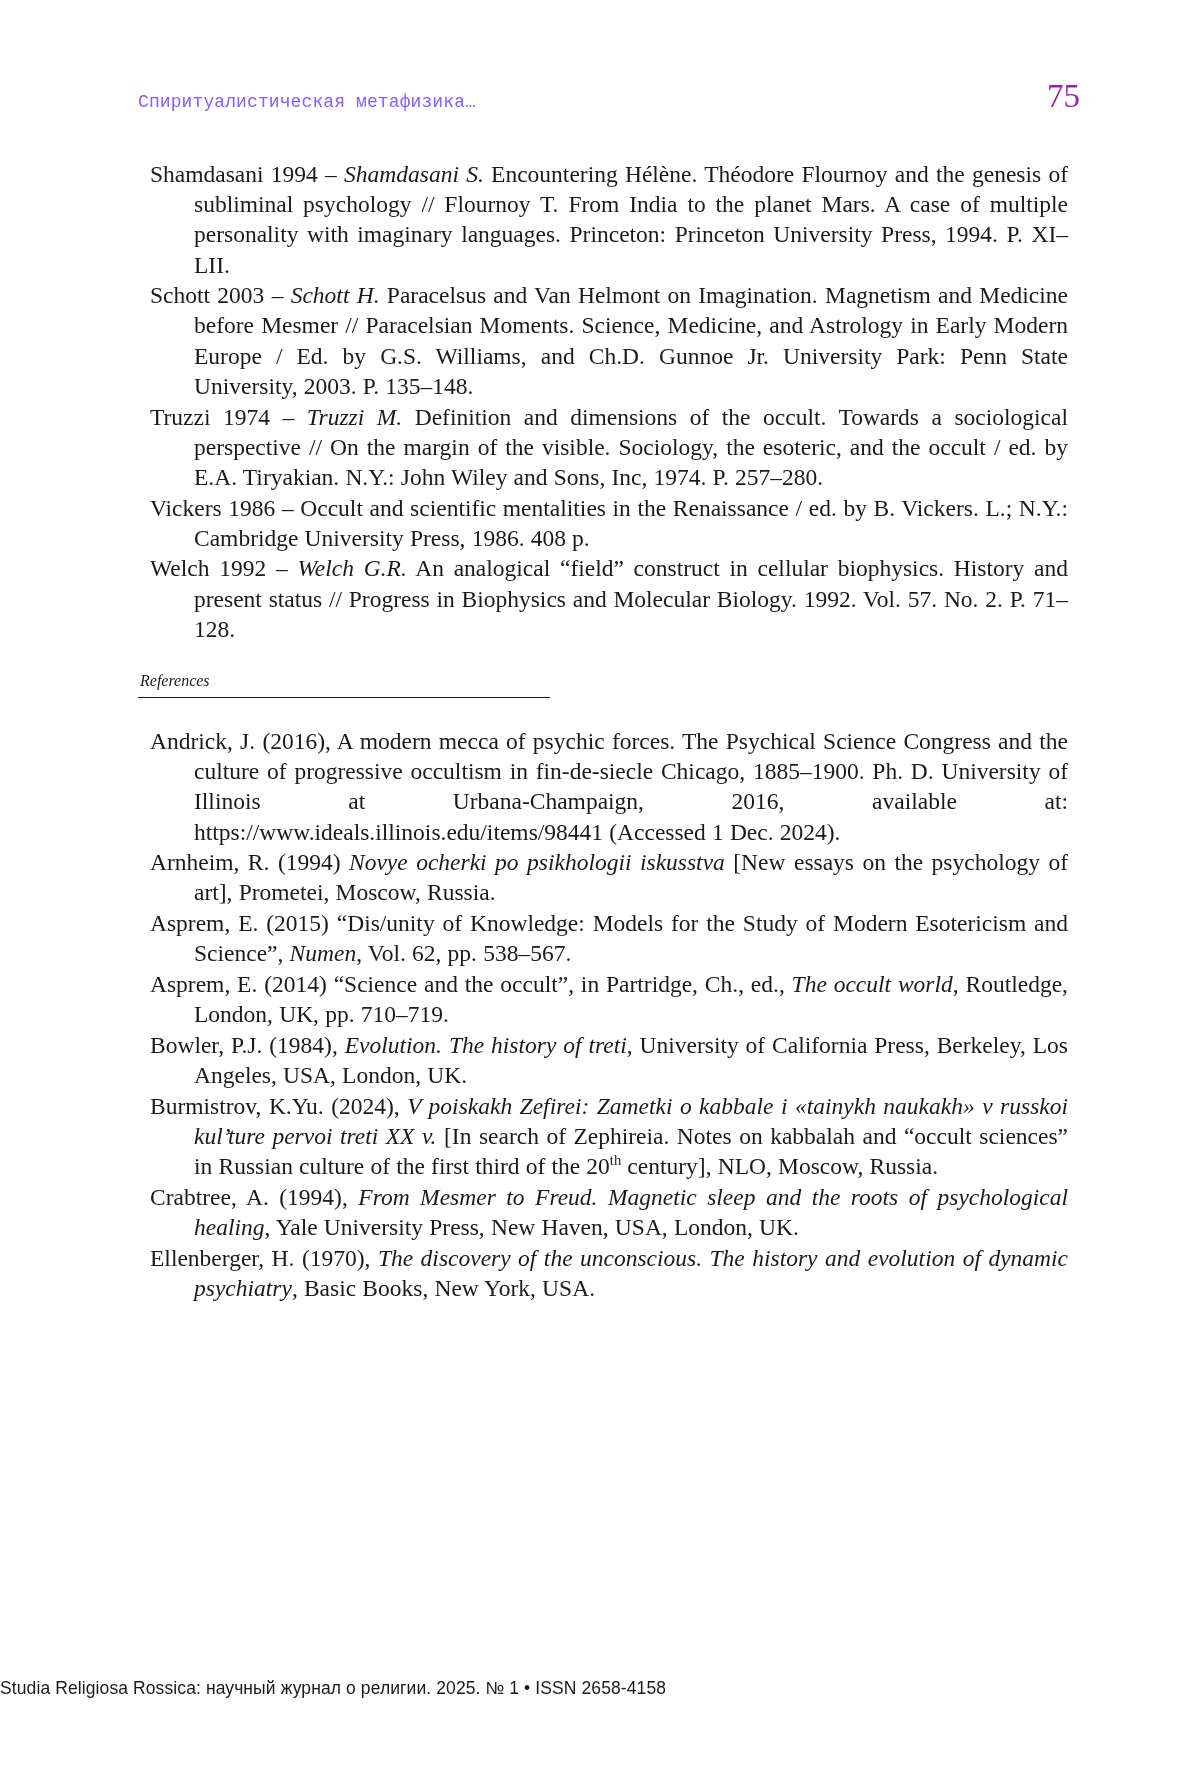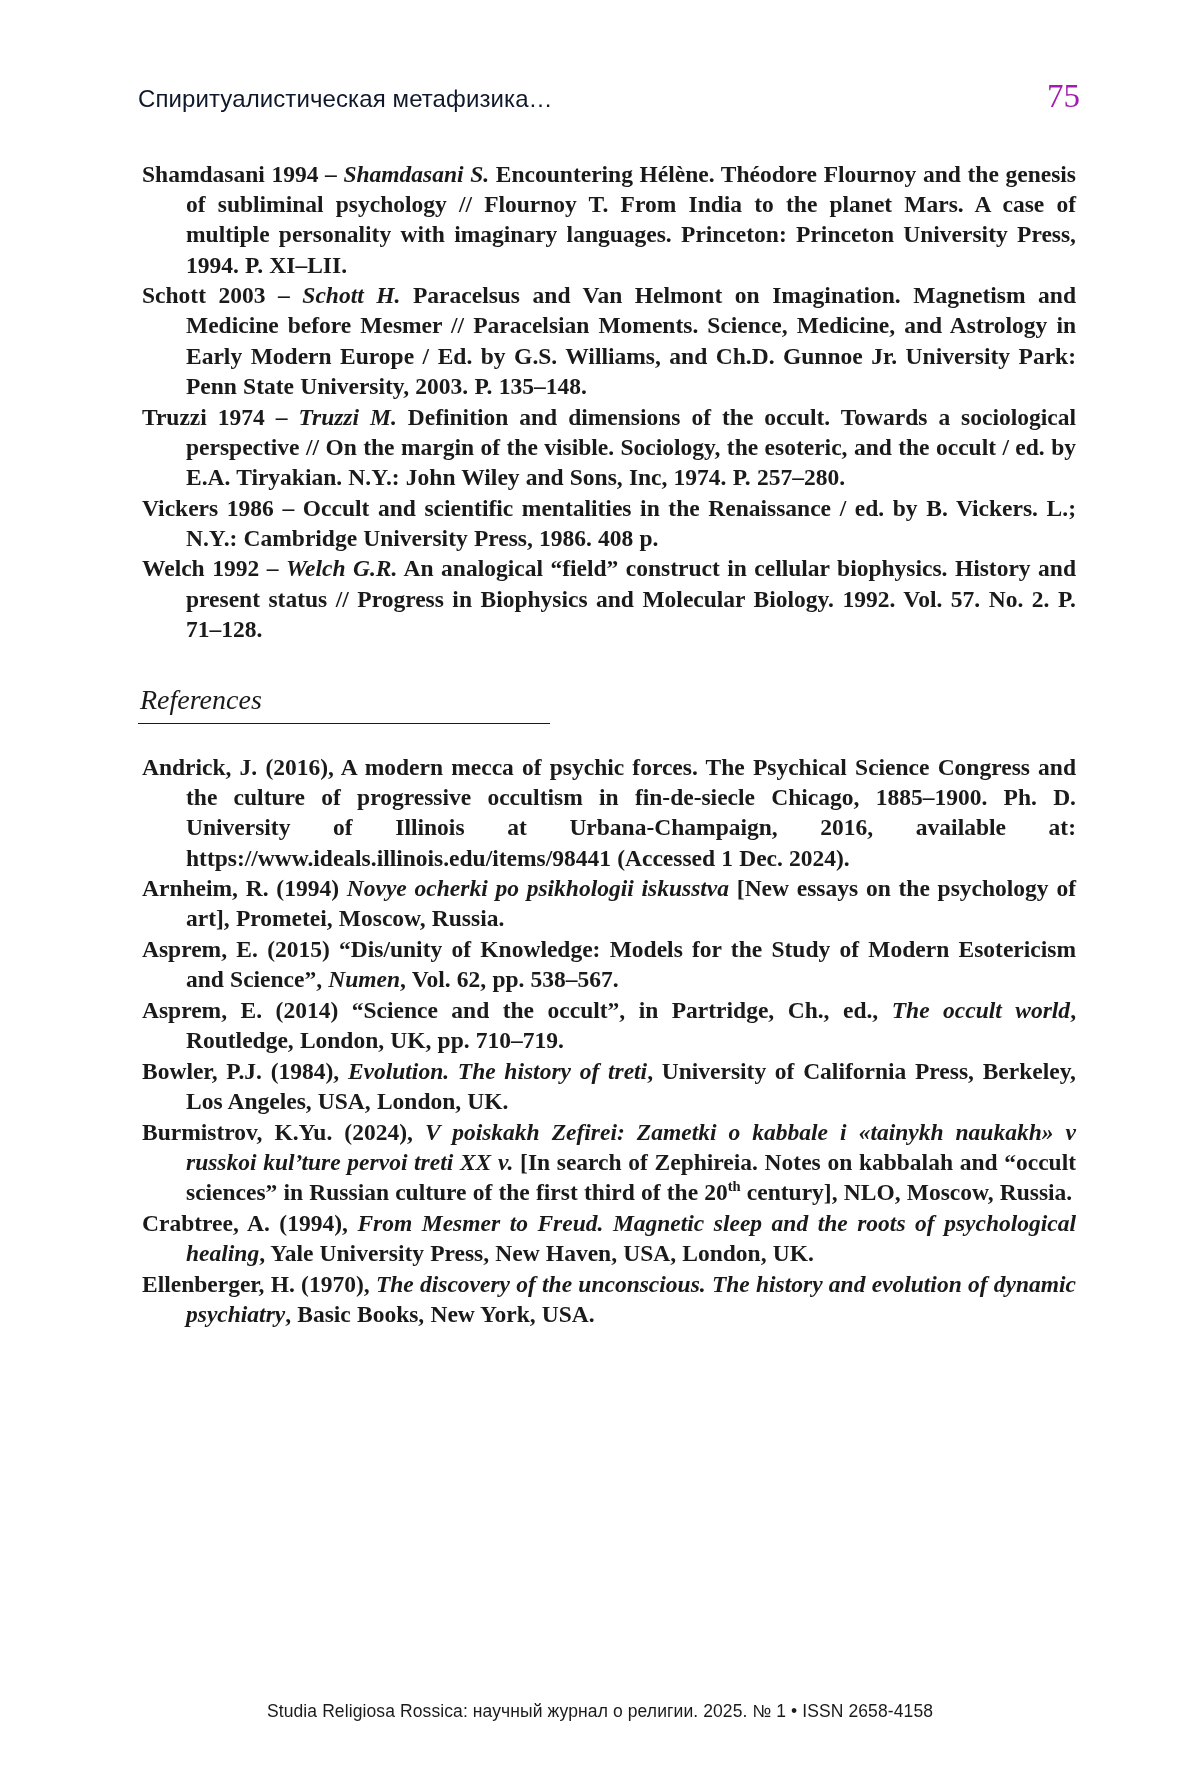--- a/index.html
+++ b/index.html
@@ -24,66 +24,64 @@
     box-sizing: border-box;
     padding: 78px 120px 0 138px;
   }
   .running-head {
     display: flex;
     align-items: baseline;
     justify-content: space-between;
     margin-bottom: 44px;
   }
   .running-head .rh-title {
-    font-family: Liberation Sans, sans-serif;
-    font-size: 24px;
+    font-family: Liberation Mono, monospace;
+    font-size: 18px;
     letter-spacing: 0.1px;
-    color: #0f172a;
+    color: #8b5cf6;
   }
   .running-head .rh-page {
     font-size: 33px;
     color: #a21caf;
   }
   .ref-list {
-    margin: 4px;
+    margin: 12px;
     padding: 0;
-    font-weight: bold;
   }
   .ref {
     font-size: 23.5px;
     line-height: 1.285;
     text-align: justify;
     text-justify: inter-word;
     padding-left: 44px;
     text-indent: -44px;
     margin: 0 0 0.5px 0;
     word-spacing: 0.3px;
   }
   .section-heading {
     font-style: italic;
-    font-size: 28px;
-    margin-top: 40px;
+    font-size: 16px;
+    margin-top: 28px;
     margin-bottom: 7px;
     padding-left: 2px;
   }
   .heading-rule {
     border: 0;
     border-top: 1.6px solid #1a1a1a;
     width: 412px;
     margin: 0 0 28px 0;
   }
   .ref i, .ref em {
     font-style: italic;
   }
   .footer {
     position: absolute;
     left: 0;
     right: 0;
-    bottom: 58px;
-    text-align: center;
+    bottom: 81px;
     font-family: "Liberation Sans", sans-serif;
     font-size: 17.5px;
     color: #1a1a1a;
     letter-spacing: 0.1px;
   }
   sup {
     font-size: 0.62em;
     vertical-align: super;
     line-height: 0;
   }

